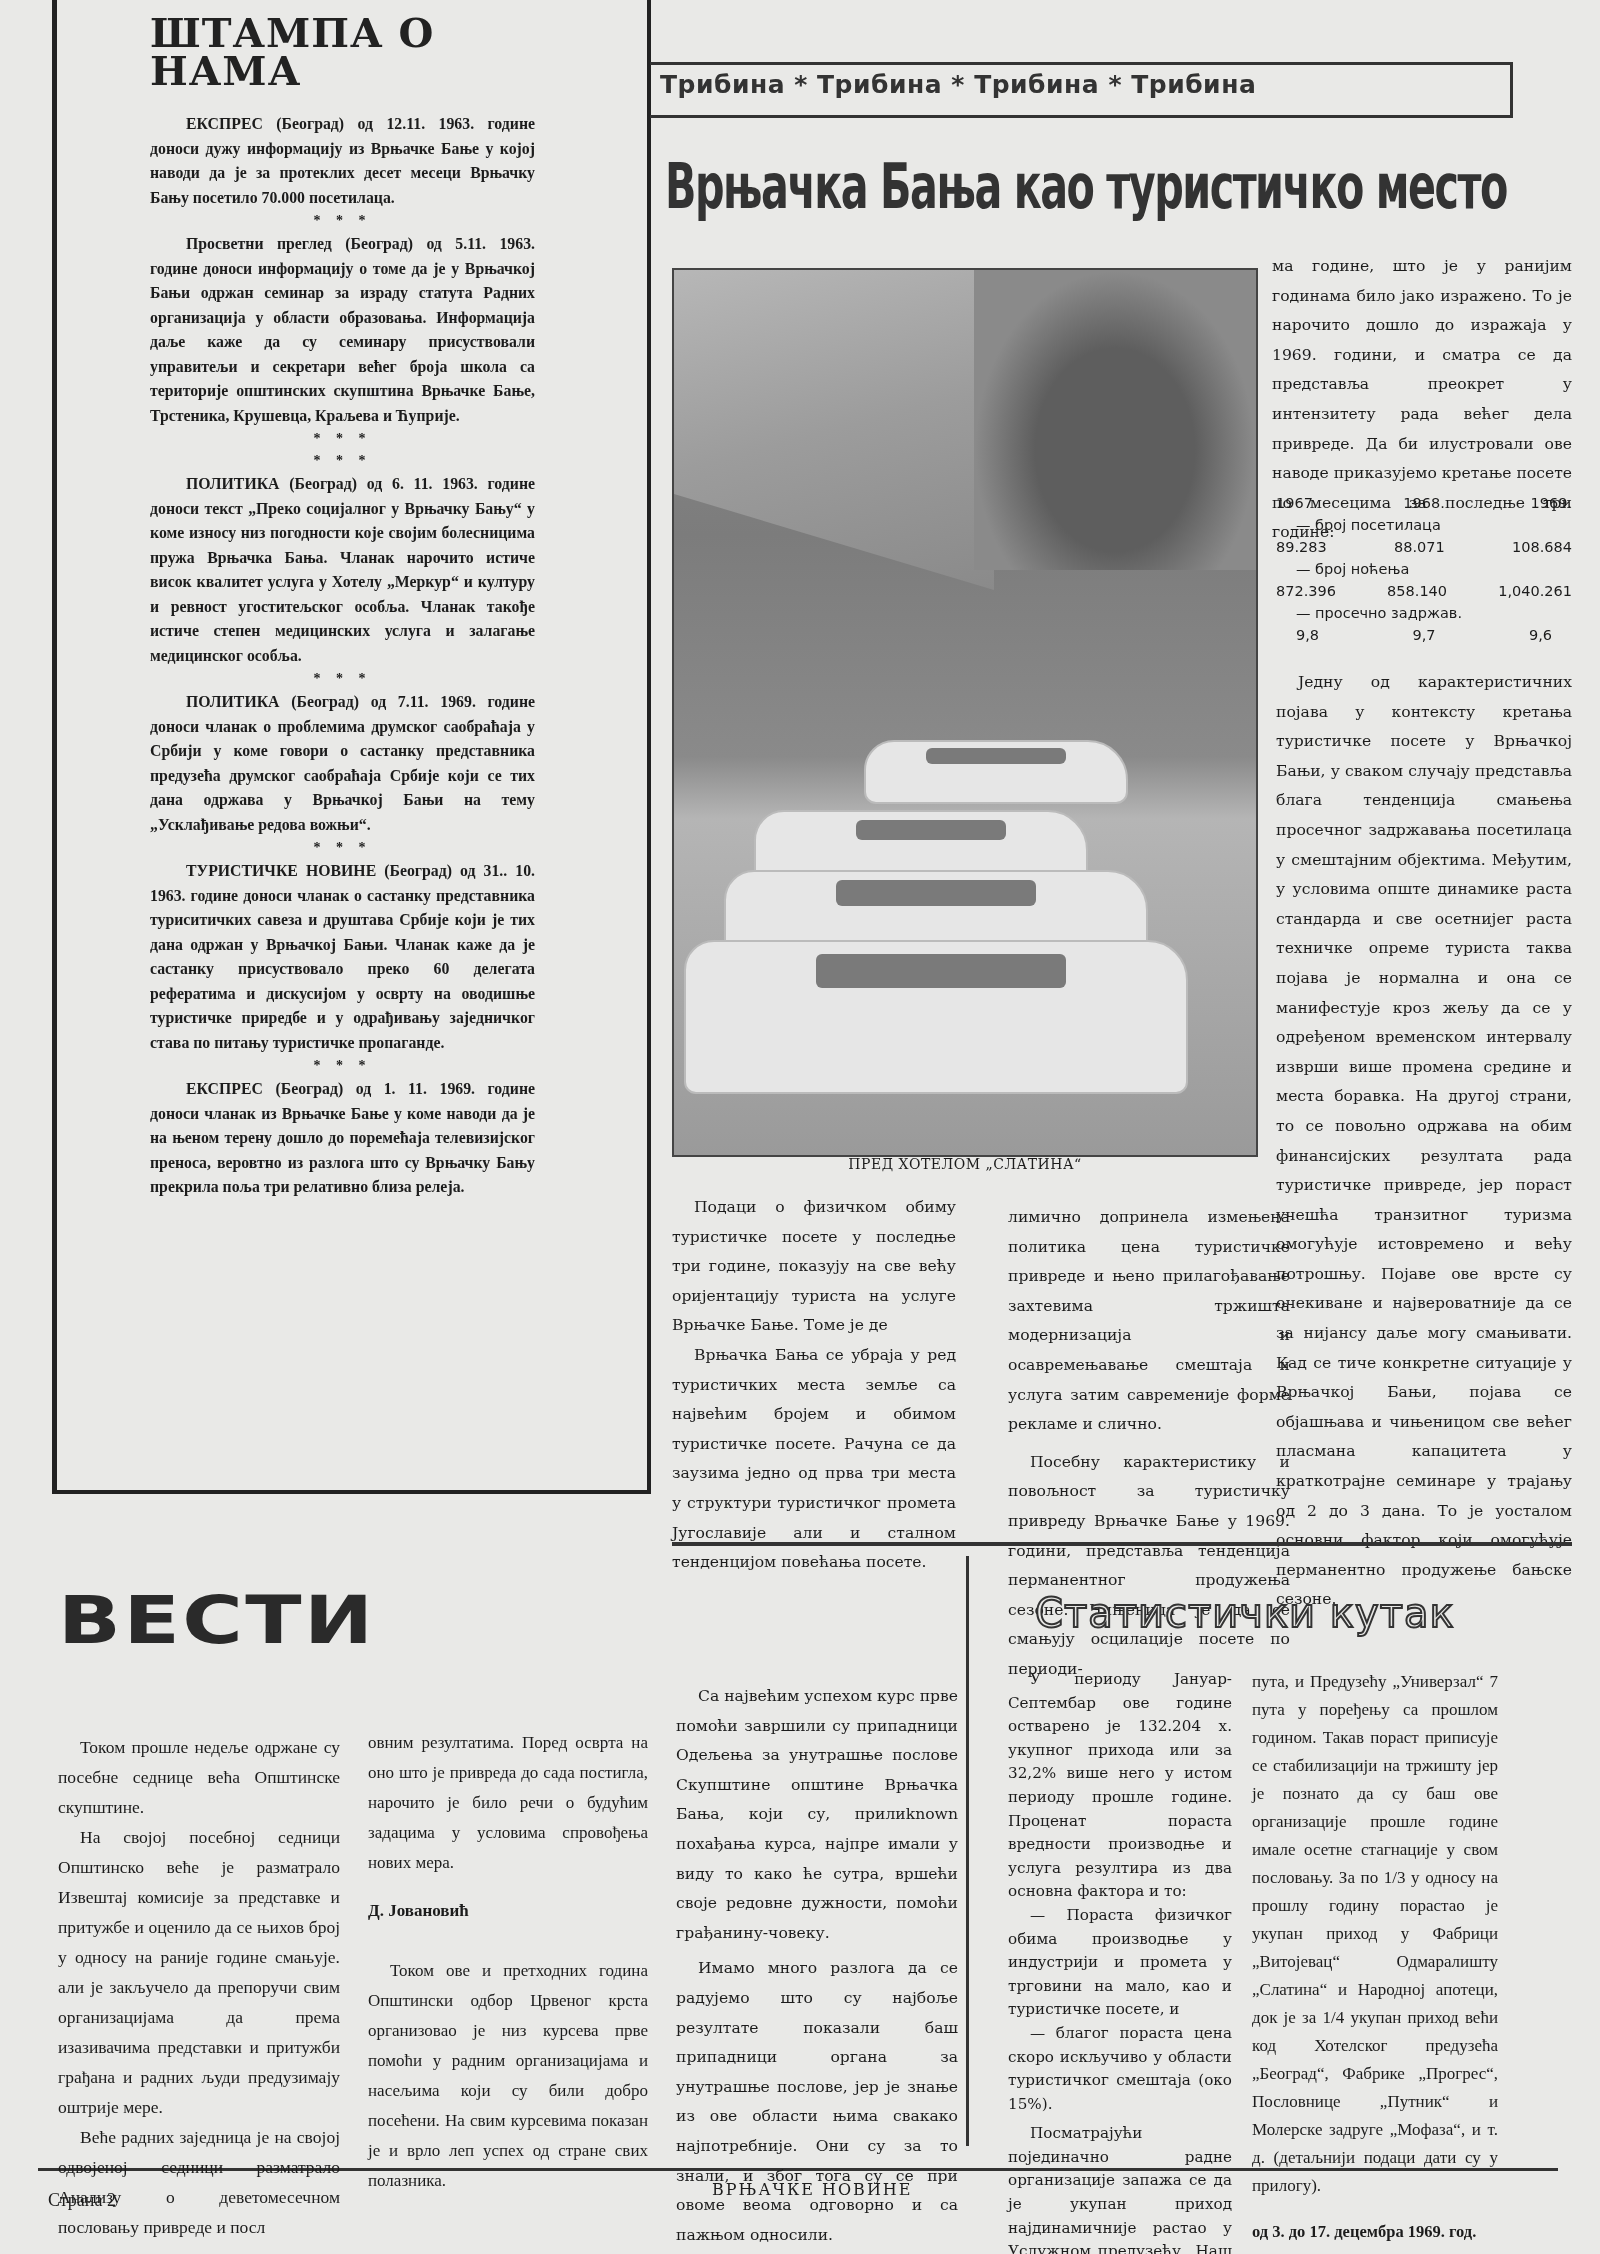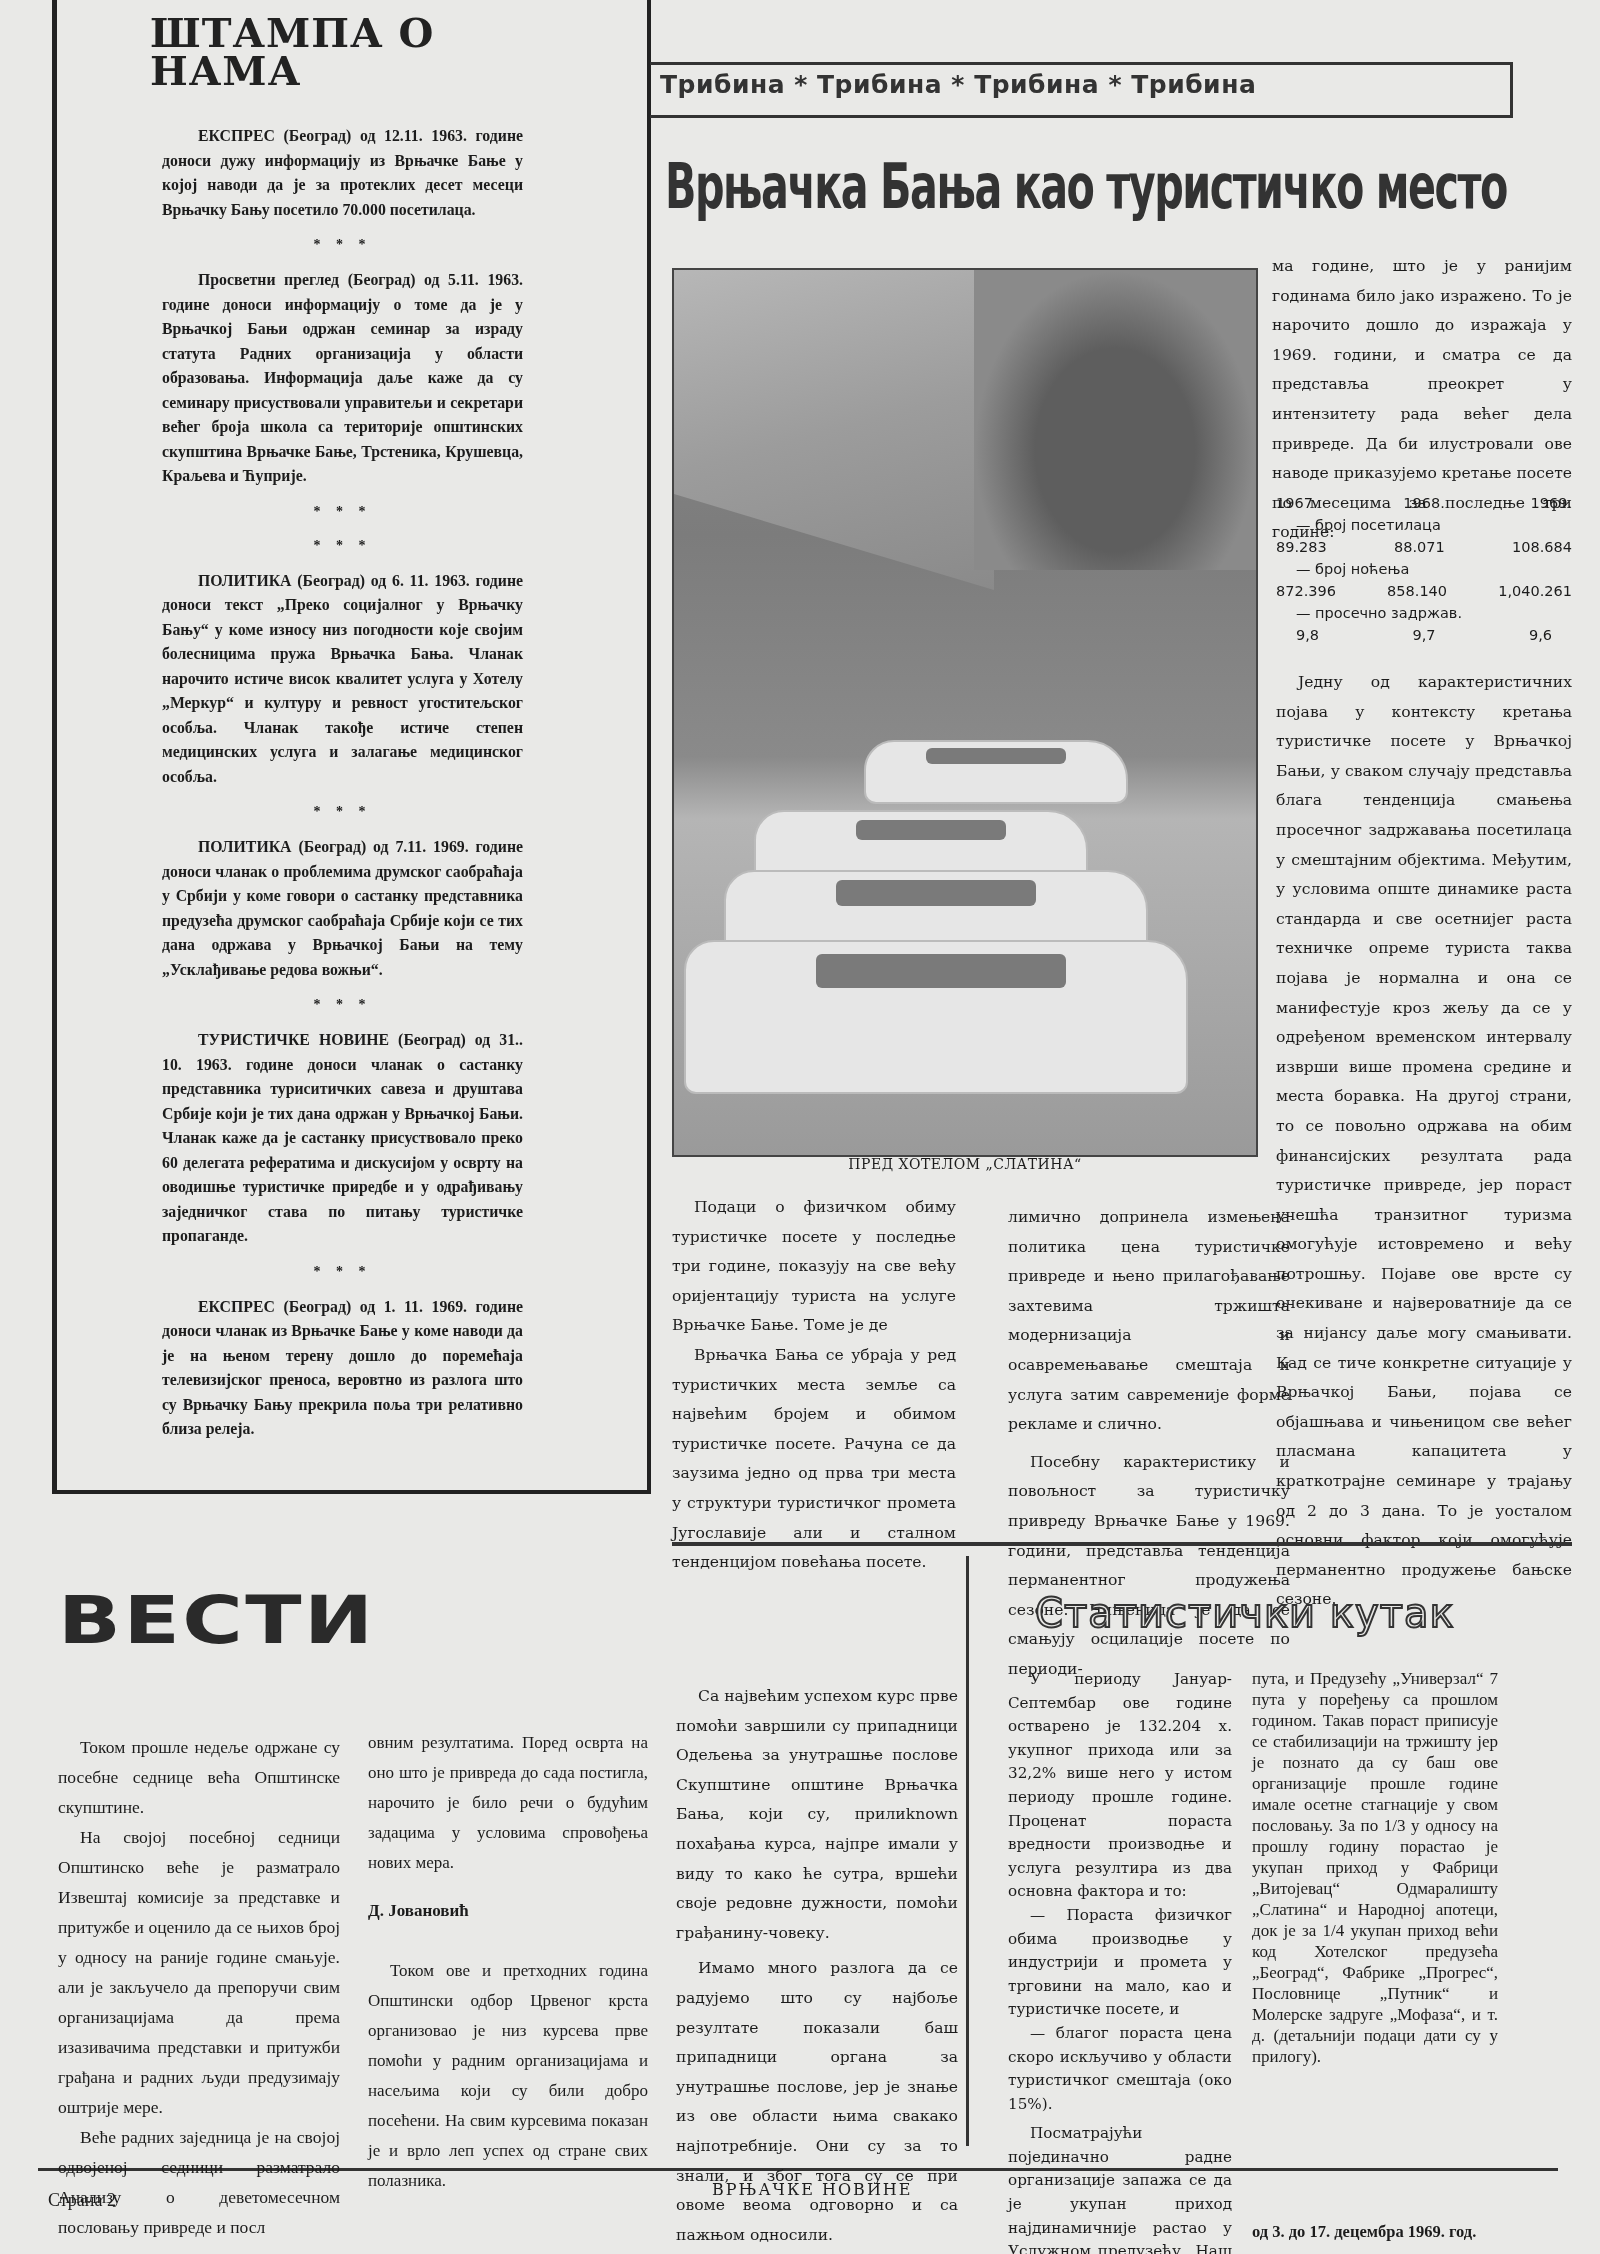--- a/index.html
+++ b/index.html
@@ -11,21 +11,21 @@
   }
   .abs { position:absolute; }
   .col p { margin:0; text-align:justify; }
   .col { font-size:15.6px; line-height:29.6px; }
   .bold { font-family:"Liberation Serif", serif; font-weight:bold; }
 
   
   #press-box { left:52px; top:0; width:590px; height:1490px; border-left:5px solid #222; border-right:4px solid #222; border-bottom:4px solid #222; }
   #press-title { left:150px; top:14px; width:420px; font-family:"DejaVu Serif", serif; font-weight:bold; font-size:40px; line-height:38px; letter-spacing:1px; color:#222; }
   #press-body { left:150px; top:112px; width:385px; font-size:15.8px; line-height:24.5px; }
-  #press-body p { text-indent:36px; margin:12px; text-align:justify; font-family:"Liberation Serif", serif; font-weight:bold; }
+  #press-body p { text-indent:36px; margin:0; text-align:justify; font-family:"Liberation Serif", serif; font-weight:bold; }
   .stars { text-align:center !important; text-indent:0 !important; font-size:14px; line-height:22px; letter-spacing:6px; }
 
   
   #tribina-bar { left:650px; top:62px; width:860px; height:50px; border-top:3px solid #333; border-bottom:3px solid #333; border-right:3px solid #333; }
   #tribina-text { left:660px; top:70px; width:850px; font-family:"DejaVu Sans", sans-serif; font-weight:bold; font-size:25px; color:#333; letter-spacing:0.5px; }
   #main-headline { left:665px; top:150px; width:900px; font-family:"DejaVu Sans Condensed","DejaVu Sans", sans-serif; font-weight:bold; font-size:62px; letter-spacing:-2px; transform:scaleX(0.74); transform-origin:left top; color:#333; white-space:nowrap; }
 
   
   #photo { left:672px; top:268px; width:582px; height:885px; border:2px solid #444;
     background:
@@ -55,21 +55,21 @@
   #vesti-col-a { left:58px; top:1732px; width:282px; font-family:"Liberation Serif", serif; font-size:17.5px; line-height:30px; }
   #vesti-col-b { left:368px; top:1728px; width:280px; font-family:"Liberation Serif", serif; font-size:17px; line-height:30px; }
   #vesti-col-c { left:676px; top:1682px; width:282px; font-size:15.6px; line-height:29.6px; }
   .sig { text-align:right; font-weight:bold; padding-right:40px; }
   .col p.ind, .vcol p.ind { text-indent:22px; }
   .vcol p { margin:0; text-align:justify; }
 
   
   #stat-title { left:1035px; top:1590px; font-family:"DejaVu Sans", sans-serif; font-size:40px; color:#e8e8e6; -webkit-text-stroke:2px #333; letter-spacing:1px; }
   #stat-col-a { left:1008px; top:1668px; width:224px; font-size:15.2px; line-height:23.6px; }
-  #stat-col-b { left:1252px; top:1668px; width:246px; font-family:"Liberation Serif", serif; font-size:17px; line-height:21px; }
+  #stat-col-b { left:1252px; top:1668px; width:246px; font-family:"Liberation Serif", serif; font-size:17px; line-height:28px; }
 
   
   #footer-left { left:48px; top:2190px; font-family:"Liberation Serif", serif; font-size:18px; }
   #footer-center { left:712px; top:2180px; font-size:16px; letter-spacing:2px; }
   #footer-right { left:1252px; top:2182px; font-family:"Liberation Serif", serif; font-weight:bold; font-size:16.5px;margin-top:40px; }
 </style>
 </head>
 <body>
 
 <div id="press-box" class="abs"></div>

